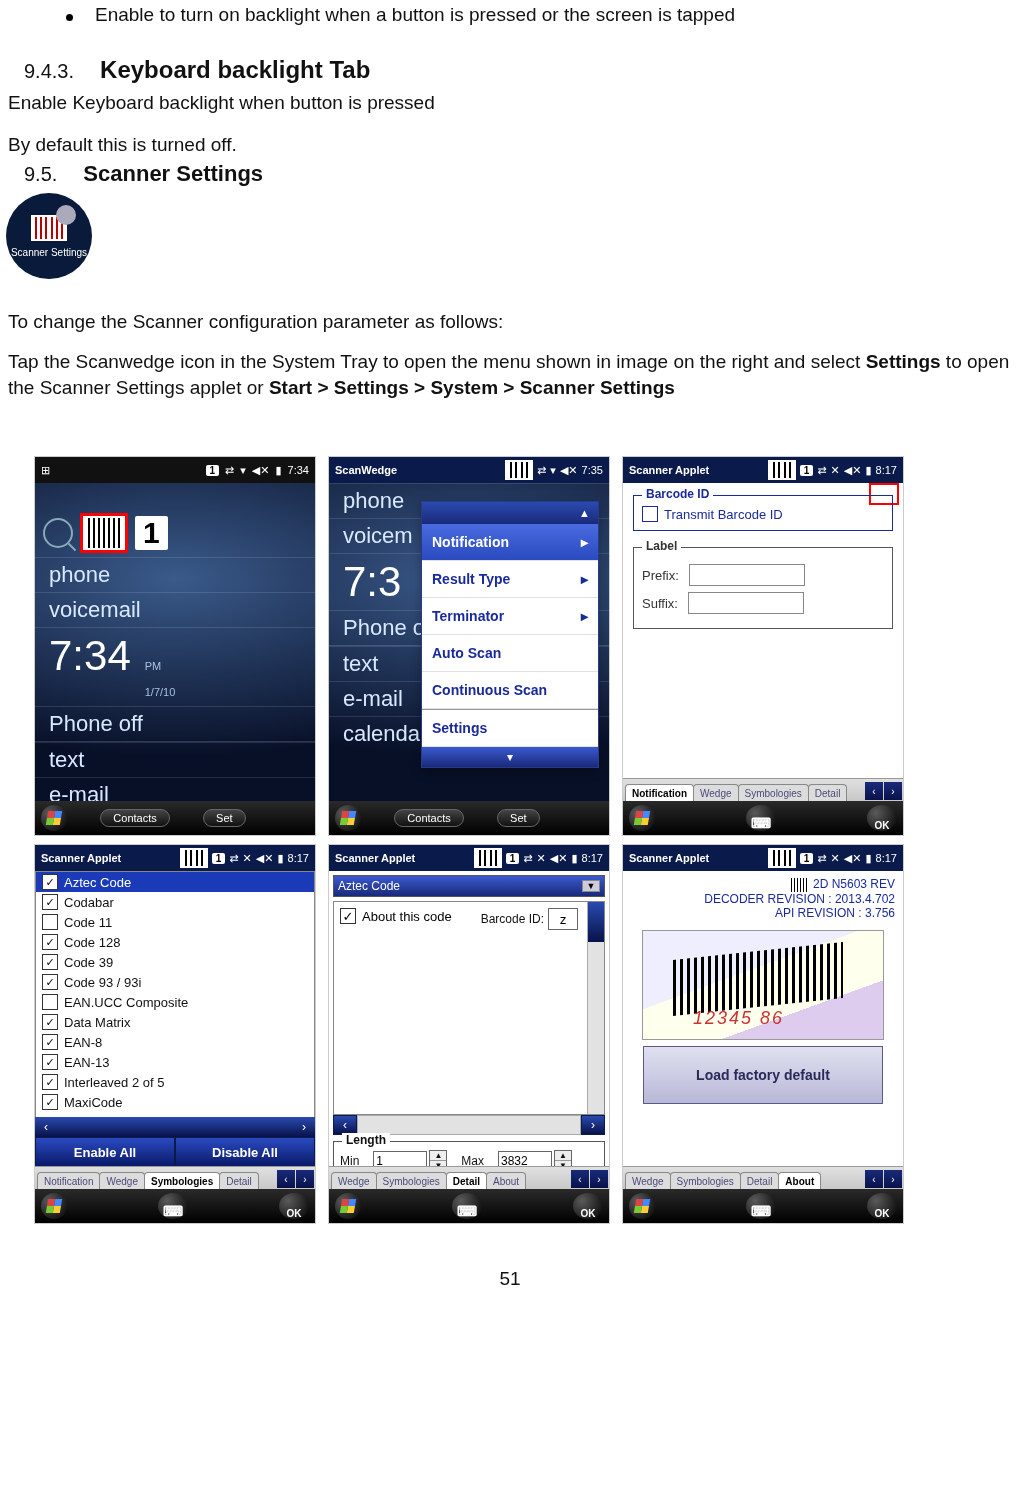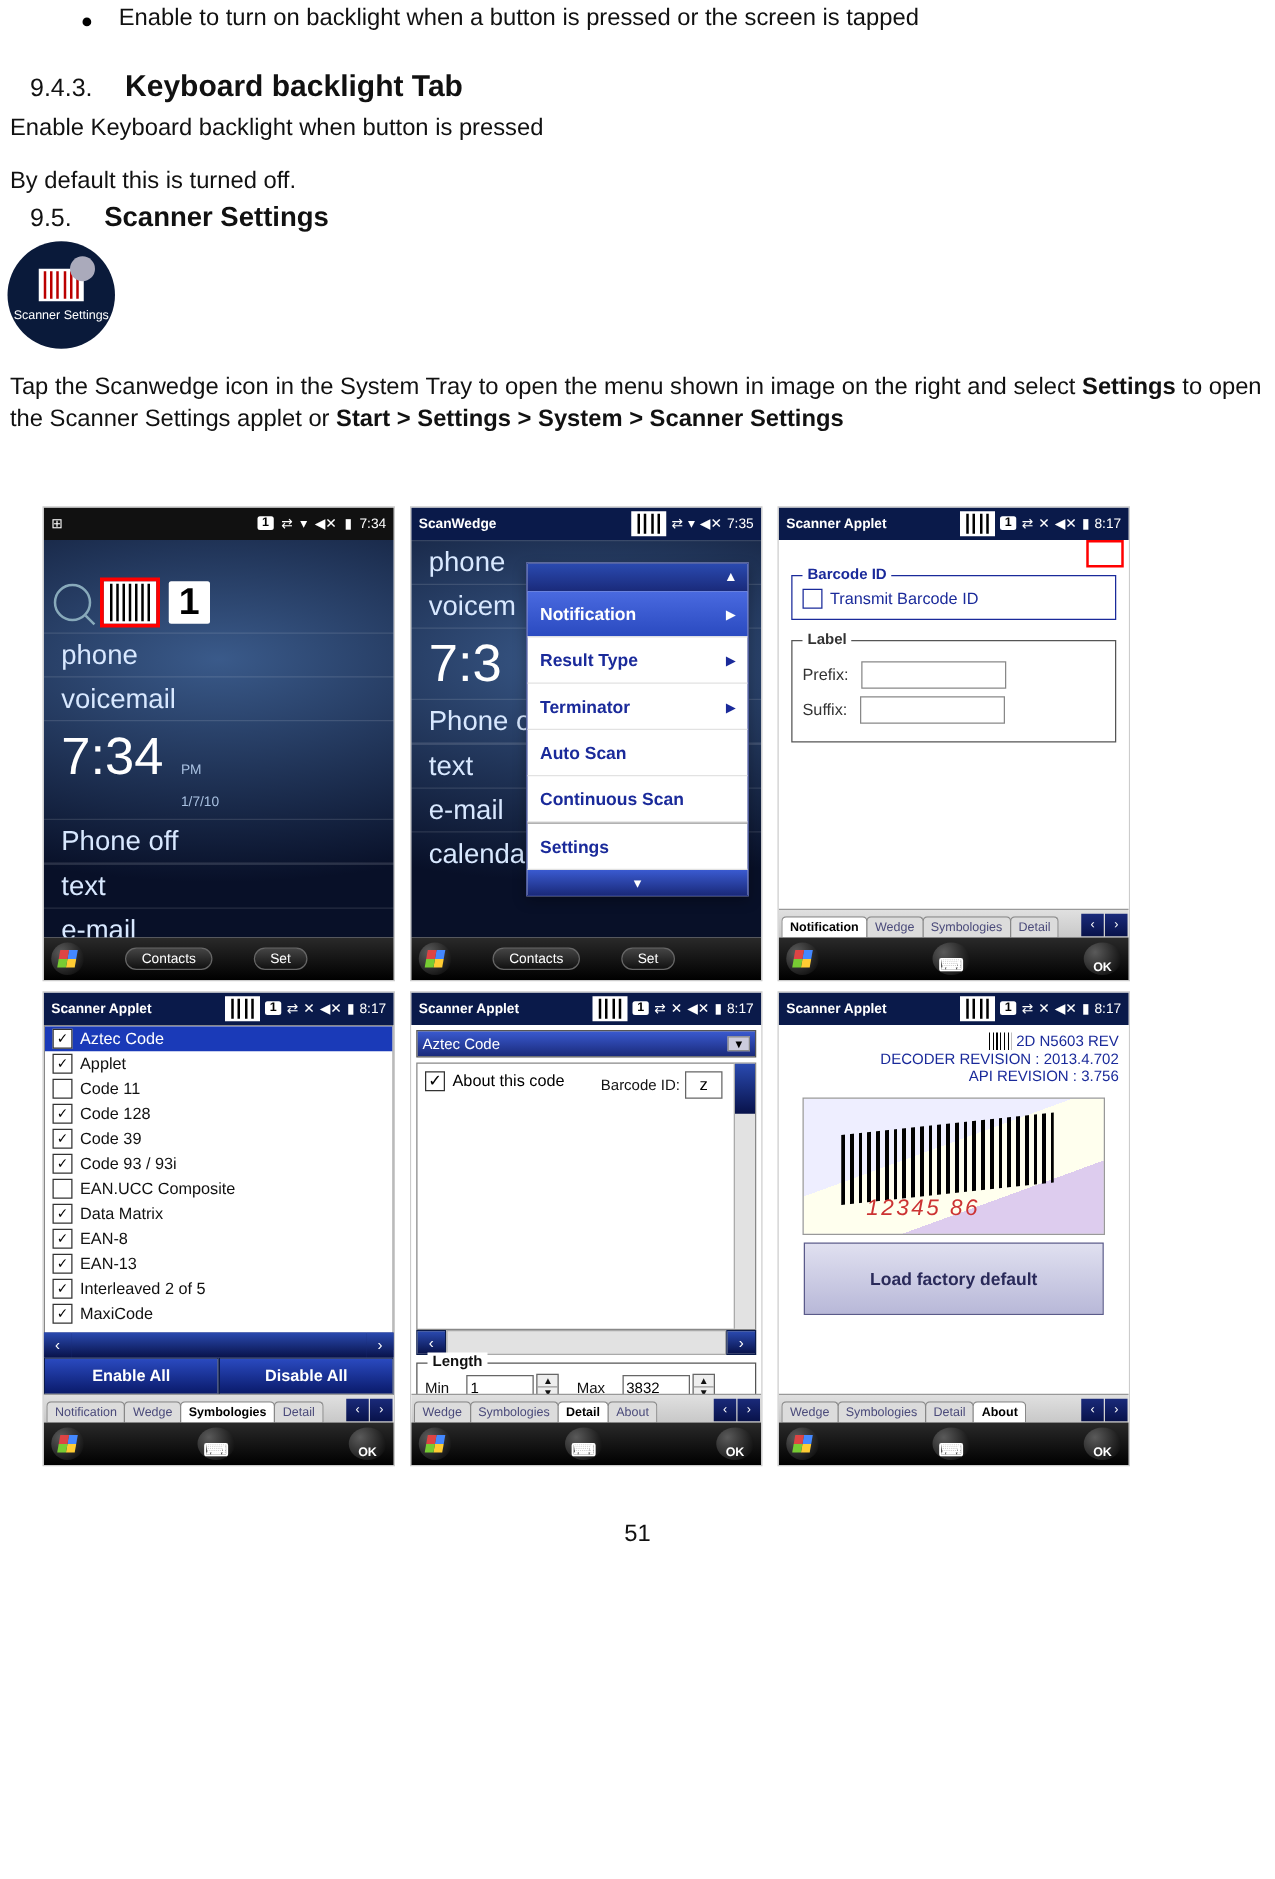--- a/index.html
+++ b/index.html
@@ -190,21 +190,21 @@
   .menu-item {
     display:flex; justify-content:space-between; align-items:center;
     padding: 10px 10px; color:#1a2a9a; font-weight:bold; font-size:14px;
     border-bottom: 1px solid #e2e2e2;
   }
   .menu-item.sel { background: linear-gradient(#4a6ae0,#2a4ac0); color:#fff; }
   .menu-item:last-child { border-bottom: none; }
   .menu-foot { height:20px; background:linear-gradient(#3a5ad0,#1a2a7a); color:#fff; display:flex; justify-content:center; align-items:center;}
 
   
-  .applet-body { position:absolute; top:26px; bottom:56px; left:0; right:0; background:#fff; padding:22px 10px; }
+  .applet-body { position:absolute; top:26px; bottom:56px; left:0; right:0; background:#fff; padding:6px 10px; }
   .groupbox { border:1px solid #1a2a9a; margin:6px 0 16px 0; padding:10px 8px 8px 8px; position:relative; }
   .groupbox .legend { position:absolute; top:-9px; left:8px; background:#fff; color:#1a2a9a; font-weight:bold; font-size:12px; padding:0 4px; }
   .chk { display:flex; align-items:center; gap:6px; color:#1a2a9a; font-size:13px; }
   .chk .box { width:14px;height:14px;border:1px solid #1a2a9a; background:#fff; }
   .frow { display:flex; align-items:center; gap:10px; margin:6px 0; font-size:13px; color:#333; }
   .frow input { width:110px; height:18px; border:1px solid #888; font-size:12px; }
   .redbox { position:absolute; top:2px; right:6px; width:26px; height:18px; outline:2px solid #f00; }
 
   
   .checklist { position:absolute; top:26px; left:0; right:0; bottom: 92px; background:#fff; border:1px solid #888; overflow:hidden;}
@@ -294,20 +294,21 @@
         <span></span>
         <span></span>
         <span></span>
         <span></span>
         <span></span>
       </div>
     <div class="gear"></div>
     <div class="label">Scanner Settings</div>
   </div>
 
+  <div class="para" style="margin-top:30px">To change the Scanner configuration parameter as follows:</div>
   <div class="para" style="margin-top:14px">
     <span>Tap the Scanwedge icon in the System Tray to open the menu shown in image on the right and select </span><span class="bold">Settings</span><span> to open the Scanner Settings applet or </span><span class="bold">Start &gt; Settings &gt; System &gt; Scanner Settings</span>
   </div>
 
   <div class="grid">
 
     <div class="shot">
       <div class="statusbar">
         <span>⊞</span>
         <span style="display:flex;gap:6px;align-items:center">
@@ -508,21 +509,21 @@
           <span>8:17</span>
         </span>
       </div>
       <div class="checklist" id="checklist">
           <div class="row sel">
             <span class="box checked"></span>
             <span>Aztec Code</span>
           </div>
           <div class="row">
             <span class="box checked"></span>
-            <span>Applet</span>
+            <span>Codabar</span>
           </div>
           <div class="row">
             <span class="box"></span>
             <span>Code 11</span>
           </div>
           <div class="row">
             <span class="box checked"></span>
             <span>Code 128</span>
           </div>
           <div class="row">

